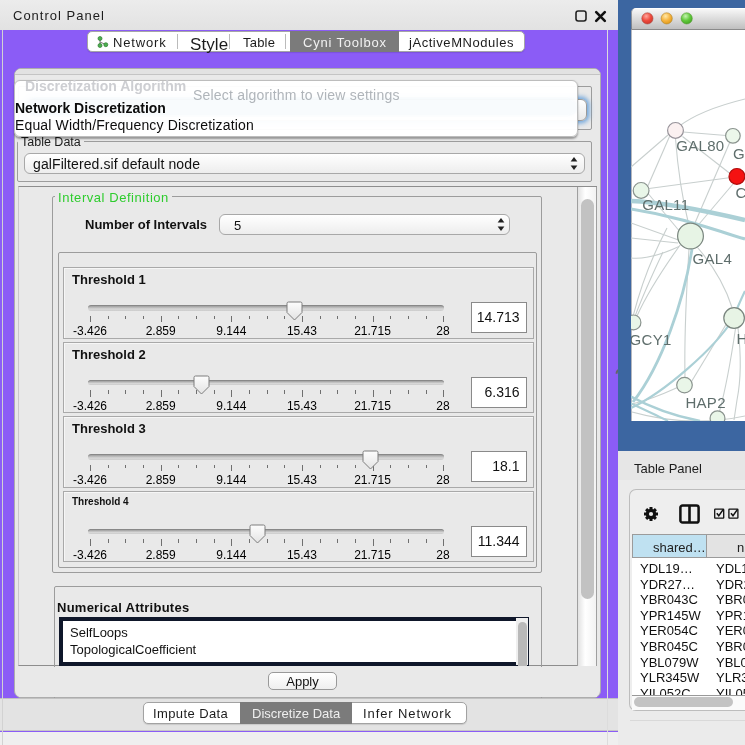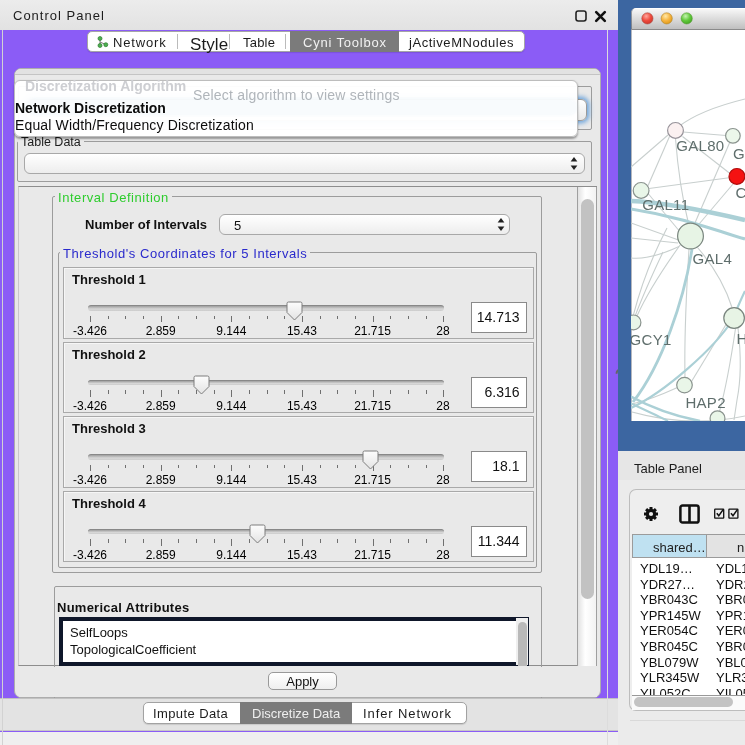--- a/index.html
+++ b/index.html
@@ -44,20 +44,21 @@
   <div class="abs" style="left:14px;top:68px;width:587px;height:630px;background:#e9e9e9;border:1px solid #adadad;border-radius:7px;"></div>
   <div class="abs" style="left:15px;top:69px;width:585px;height:6px;background:#e2e2e2;border-bottom:1px solid #c4c4c4;border-radius:7px 7px 0 0;"></div>
 
   <div class="abs" style="left:18px;top:86px;width:574px;height:44px;border:1px solid #9c9c9c;border-radius:2px;"></div>
 
   <div class="abs" style="left:26px;top:99px;width:561px;height:22px;border-radius:6px;background:linear-gradient(#ffffff,#e8e8e8);border:1px solid #9a9a9a;box-shadow:0 0 4px 2.5px rgba(96,158,219,0.85);"></div>
 
   <div class="abs" style="left:17px;top:141px;width:575px;height:41px;border:1px solid #9c9c9c;border-radius:2px;"></div>
   <div class="abs" style="left:18px;top:135px;background:#e9e9e9;padding:0 3px;font-size:12.5px;color:#1c1c1c;">Table Data</div>
   <div class="abs combo" style="left:24px;top:153px;width:561px;height:21px;border-radius:6px;background:linear-gradient(#ffffff,#ededed);border:1px solid #a8a8a8;"></div>
+  <div class="abs" style="left:33px;top:156px;font-size:14px;letter-spacing:0.1px;color:#111;">galFiltered.sif default node</div>
   <svg class="abs" style="left:569px;top:156px;" width="10" height="15" viewBox="0 0 10 15">
     <path d="M5 1 L8.4 5.5 L1.6 5.5 Z" fill="#222"></path>
     <path d="M5 14 L8.4 9.5 L1.6 9.5 Z" fill="#222"></path>
   </svg>
 
   <div class="abs" style="left:18px;top:186px;width:579px;height:480px;background:#e9e9e9;border-top:1px solid #8d8d8d;border-bottom:1px solid #8d8d8d;border-left:1px solid #c9c9c9;"></div>
 
   <div class="abs" style="left:577px;top:187px;width:20px;height:479px;background:linear-gradient(90deg,#e2e2e2,#ffffff 40%,#f2f2f2);border-left:1px solid #9f9f9f;border-right:1px solid #9f9f9f;"></div>
   <div class="abs" style="left:581px;top:199px;width:13px;height:400px;background:#c2c2c2;border-radius:7px;"></div>
 
@@ -66,21 +67,20 @@
 
   <div class="abs" style="left:85px;top:217px;font-size:13px;font-weight:bold;color:#111;">Number of Intervals</div>
   <div class="abs" style="left:219px;top:214px;width:291px;height:21px;border-radius:6px;background:linear-gradient(#ffffff,#ededed);border:1px solid #a8a8a8;"></div>
   <div class="abs" style="left:234px;top:218px;font-size:13px;color:#111;">5</div>
   <svg class="abs" style="left:496px;top:217px;" width="10" height="15" viewBox="0 0 10 15">
     <path d="M5 1 L8.4 5.5 L1.6 5.5 Z" fill="#222"></path>
     <path d="M5 14 L8.4 9.5 L1.6 9.5 Z" fill="#222"></path>
   </svg>
 
   <div class="abs" style="left:58px;top:252px;width:479px;height:316px;border:1px solid #9c9c9c;border-radius:2px;"></div>
-  <div class="abs" style="left:60px;top:246px;background:#e9e9e9;padding:0 3px;font-size:13px;letter-spacing:0.55px;color:#2a2acc;">Threshold's Coordinates for 5 Intervals</div>
 
   <div id="blocks">
       <div class="abs" style="left:63px;top:267px;width:471px;height:71.5px;border:1px solid #a9a9a9;box-shadow:inset 1px 1px 0 #f6f6f6;"></div>
       <div class="abs" style="left:72px;top:272px;font-size:13px;font-weight:bold;color:#111;">Threshold 1</div>
       <div class="abs" style="left:88px;top:305px;width:356px;height:5.5px;border-radius:3px;background:linear-gradient(#9e9e9e,#d7d7d7 60%,#cccccc);border-top:1px solid #888;"></div>
       <div class="abs" style="left:90.1px;top:315.8px;width:1px;height:6.5px;background:#6f6f6f;"></div>
       <div class="abs" style="left:107.8px;top:315.8px;width:1px;height:3.4px;background:#6f6f6f;"></div>
       <div class="abs" style="left:125.4px;top:315.8px;width:1px;height:3.4px;background:#6f6f6f;"></div>
       <div class="abs" style="left:143.1px;top:315.8px;width:1px;height:3.4px;background:#6f6f6f;"></div>
       <div class="abs" style="left:160.7px;top:315.8px;width:1px;height:6.5px;background:#6f6f6f;"></div>
@@ -190,21 +190,21 @@
     <path d="M2.5 1 L14.5 1 Q16 1 16 2.5 L16 11.5 L8.5 19 L1 11.5 L1 2.5 Q1 1 2.5 1 Z" fill="url(#thg3)" stroke="#7d7d7d" stroke-width="1"></path>
     <defs>
           <linearGradient id="thg3" x1="0" y1="0" x2="0" y2="1">
             <stop offset="0" stop-color="#fdfdfd"></stop>
             <stop offset="1" stop-color="#e3e3e3"></stop>
           </linearGradient>
         </defs>
   </svg>
       <div class="abs" style="left:470.5px;top:451px;width:56px;height:31px;background:#fff;border:1.5px solid #8a8a8a;font-size:14px;color:#111;text-align:right;line-height:28px;padding-right:6px;">18.1</div>
       <div class="abs" style="left:63px;top:490.5px;width:471px;height:71.5px;border:1px solid #a9a9a9;box-shadow:inset 1px 1px 0 #f6f6f6;"></div>
-      <div class="abs" style="left:72px;top:495.5px;font-size:13px;font-weight:bold;color:#111;">Threshold 4</div>
+      <div class="abs" style="left:72px;top:495.5px;font-size:10px;font-weight:bold;color:#111;">Threshold 4</div>
       <div class="abs" style="left:88px;top:528.5px;width:356px;height:5.5px;border-radius:3px;background:linear-gradient(#9e9e9e,#d7d7d7 60%,#cccccc);border-top:1px solid #888;"></div>
       <div class="abs" style="left:90.1px;top:539.3px;width:1px;height:6.5px;background:#6f6f6f;"></div>
       <div class="abs" style="left:107.8px;top:539.3px;width:1px;height:3.4px;background:#6f6f6f;"></div>
       <div class="abs" style="left:125.4px;top:539.3px;width:1px;height:3.4px;background:#6f6f6f;"></div>
       <div class="abs" style="left:143.1px;top:539.3px;width:1px;height:3.4px;background:#6f6f6f;"></div>
       <div class="abs" style="left:160.7px;top:539.3px;width:1px;height:6.5px;background:#6f6f6f;"></div>
       <div class="abs" style="left:178.4px;top:539.3px;width:1px;height:3.4px;background:#6f6f6f;"></div>
       <div class="abs" style="left:196.1px;top:539.3px;width:1px;height:3.4px;background:#6f6f6f;"></div>
       <div class="abs" style="left:213.7px;top:539.3px;width:1px;height:3.4px;background:#6f6f6f;"></div>
       <div class="abs" style="left:231.4px;top:539.3px;width:1px;height:6.5px;background:#6f6f6f;"></div>

